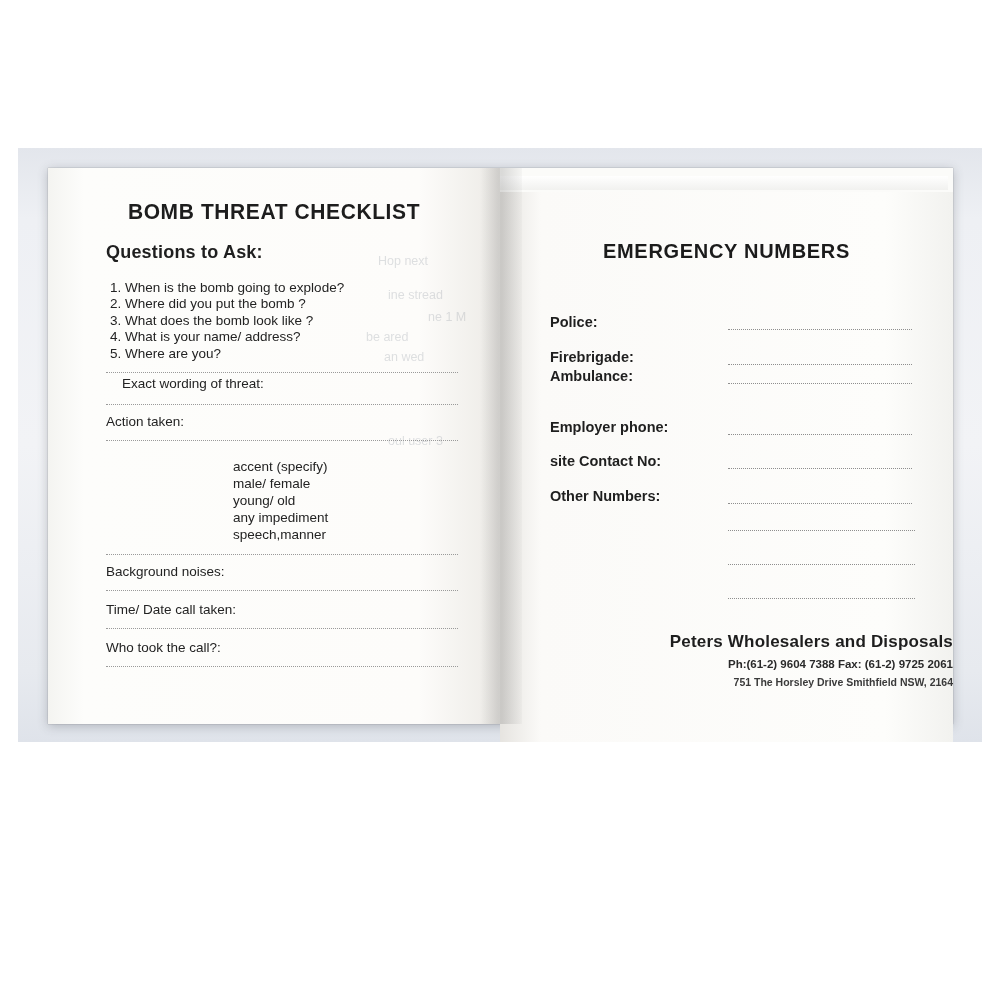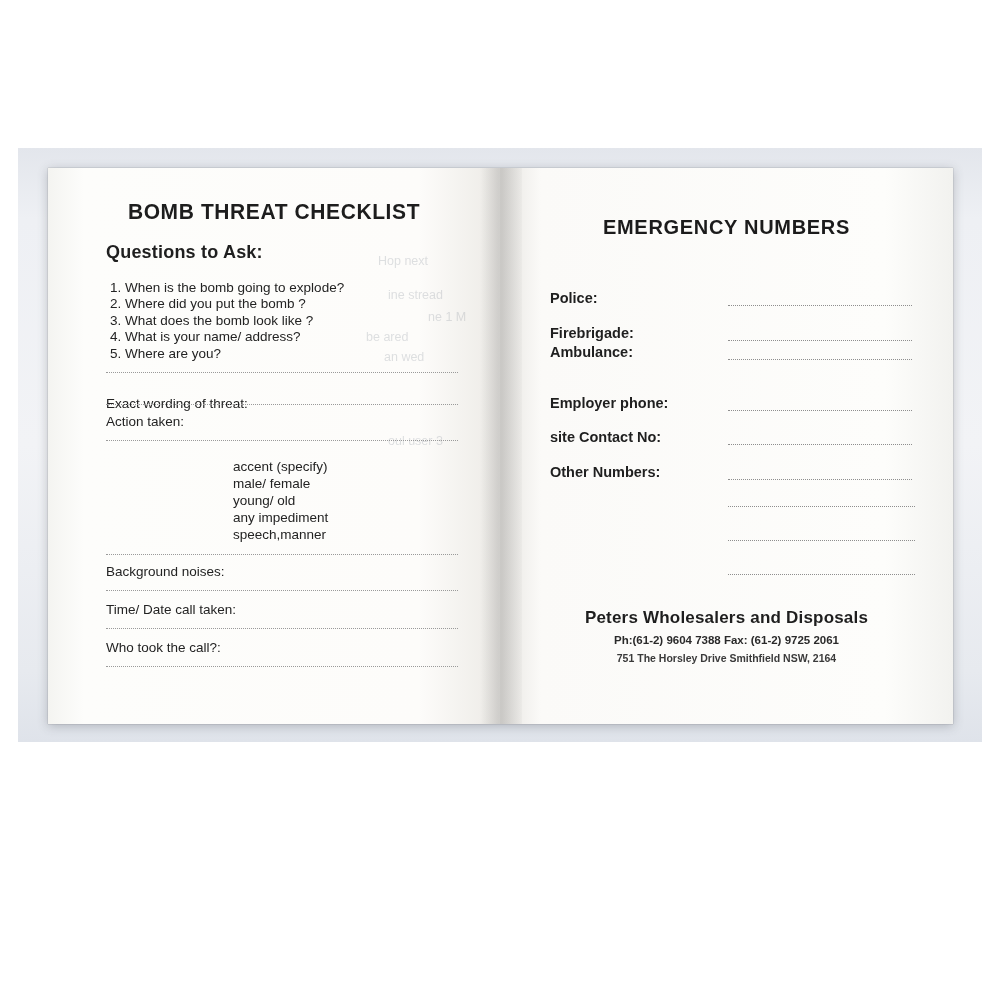--- a/index.html
+++ b/index.html
@@ -57,20 +57,21 @@
   }
   .page.left {
     left: 0;
     width: 452px;
     background: linear-gradient(90deg, #f4f4f1 0%, #fdfdfb 8%, #fdfcfa 82%, #eceae6 100%);
   }
   .page.right {
     left: 452px;
     width: 453px;
     background: linear-gradient(90deg, #e6e4e0 0%, #fbfaf8 9%, #fdfdfb 85%, #f2f2ef 100%);
+    margin-top: 24px;
   }
 
   
   .gutter {
     position: absolute;
     left: 432px;
     top: 0;
     width: 42px;
     height: 100%;
     background: linear-gradient(90deg, rgba(120,120,120,0) 0%, rgba(110,110,110,0.22) 42%, rgba(120,120,120,0.26) 52%, rgba(130,130,130,0.05) 100%);
@@ -184,21 +185,21 @@
   .r-line-only {
     position: absolute;
     left: 228px;
     right: 8px;
     border-top: 1px dotted #8e8e8e;
   }
 
   .footer {
     position: absolute;
     left: 0; right: 0;
-    text-align: center;
+    text-align: right;
     color: #1e1e1e;
   }
   .f1 { top: 440px; font-size: 17px; font-weight: bold; letter-spacing: 0.2px; }
   .f2 { top: 466px; font-size: 11.5px; font-weight: bold; color: #2a2a2a; }
   .f3 { top: 484px; font-size: 10.5px; font-weight: bold; color: #3a3a3a; }
   .f4 { top: 504px; font-size: 11px; color: #4a4a4a; letter-spacing: 0.3px; }
 
   
   .ghost {
     position: absolute;
@@ -233,21 +234,21 @@
 
         <div class="qlist">
           <div class="q">1. When is the bomb going to explode?</div>
           <div class="q">2. Where did you put the bomb ?</div>
           <div class="q">3. What does the bomb look like ?</div>
           <div class="q">4. What is your name/ address?</div>
           <div class="q">5. Where are you?</div>
         </div>
 
         <div class="dots" style="top:204px;"></div>
-        <div class="field" style="top:228px;">Exact wording of threat:</div>
+        <div class="field" style="top:208px;margin-left:16px;">Exact wording of threat:</div>
         <div class="dots" style="top:236px;"></div>
 
         <div class="field" style="top:246px;">Action taken:</div>
         <div class="dots" style="top:272px;"></div>
 
         <div class="voice-opts" style="top:290px;">
           <div>accent (specify)</div>
           <div>male/ female</div>
           <div>young/  old</div>
           <div>any impediment</div>

